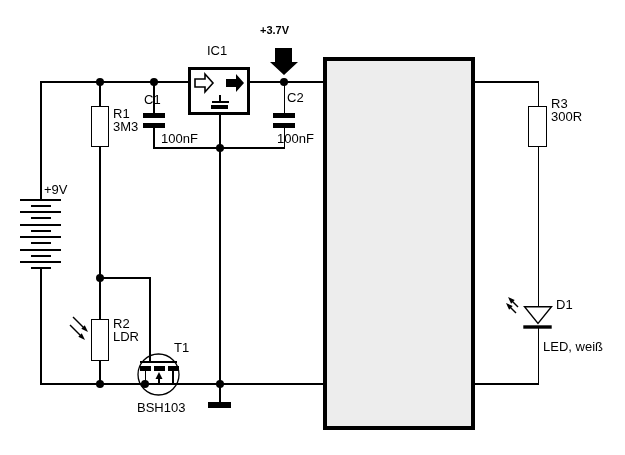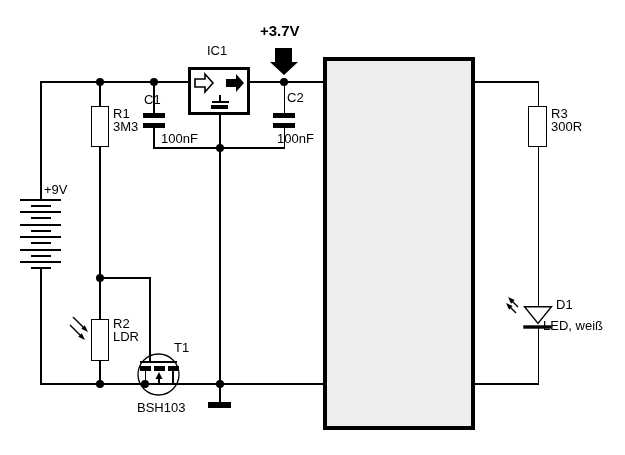--- a/index.html
+++ b/index.html
@@ -114,21 +114,21 @@
   <i class="dot" style="left:96px;top:274px"></i>
   <i class="dot" style="left:96px;top:380px"></i>
   <i class="dot" style="left:141px;top:380px"></i>
   <i class="dot" style="left:216px;top:380px"></i>
 
   <i class="plate" style="left:208px;top:402px;width:23px;height:6px"></i>
 
   <div class="lbl" style="left:44px;top:183px">
       <span>+9V</span>
     </div>
-  <div class="lbl" style="left:260px;top:24px;font-weight:bold;font-size:15px">
+  <div class="lbl" style="left:260px;top:24px;font-weight:bold;font-size:11px">
       <span>+3.7V</span>
     </div>
   <div class="lbl" style="left:207px;top:44px">
       <span>IC1</span>
     </div>
   <div class="lbl" style="left:144px;top:93px">
       <span>C1</span>
     </div>
   <div class="lbl" style="left:161px;top:132px">
       <span>100nF</span>
@@ -140,30 +140,30 @@
       <span>100nF</span>
     </div>
   <div class="lbl" style="left:113px;top:107px">
       <span>R1</span>
       <span>3M3</span>
     </div>
   <div class="lbl" style="left:113px;top:317px">
       <span>R2</span>
       <span>LDR</span>
     </div>
-  <div class="lbl" style="left:551px;top:107px">
+  <div class="lbl" style="left:551px;top:97px">
       <span>R3</span>
       <span>300R</span>
     </div>
   <div class="lbl" style="left:174px;top:341px">
       <span>T1</span>
     </div>
   <div class="lbl" style="left:137px;top:401px">
       <span>BSH103</span>
     </div>
   <div class="lbl" style="left:556px;top:298px">
       <span>D1</span>
     </div>
-  <div class="lbl" style="left:543px;top:319px">
+  <div class="lbl" style="left:543px;top:340px">
       <span>LED, weiß</span>
     </div>
 
 </div>
 
 </body></html>

